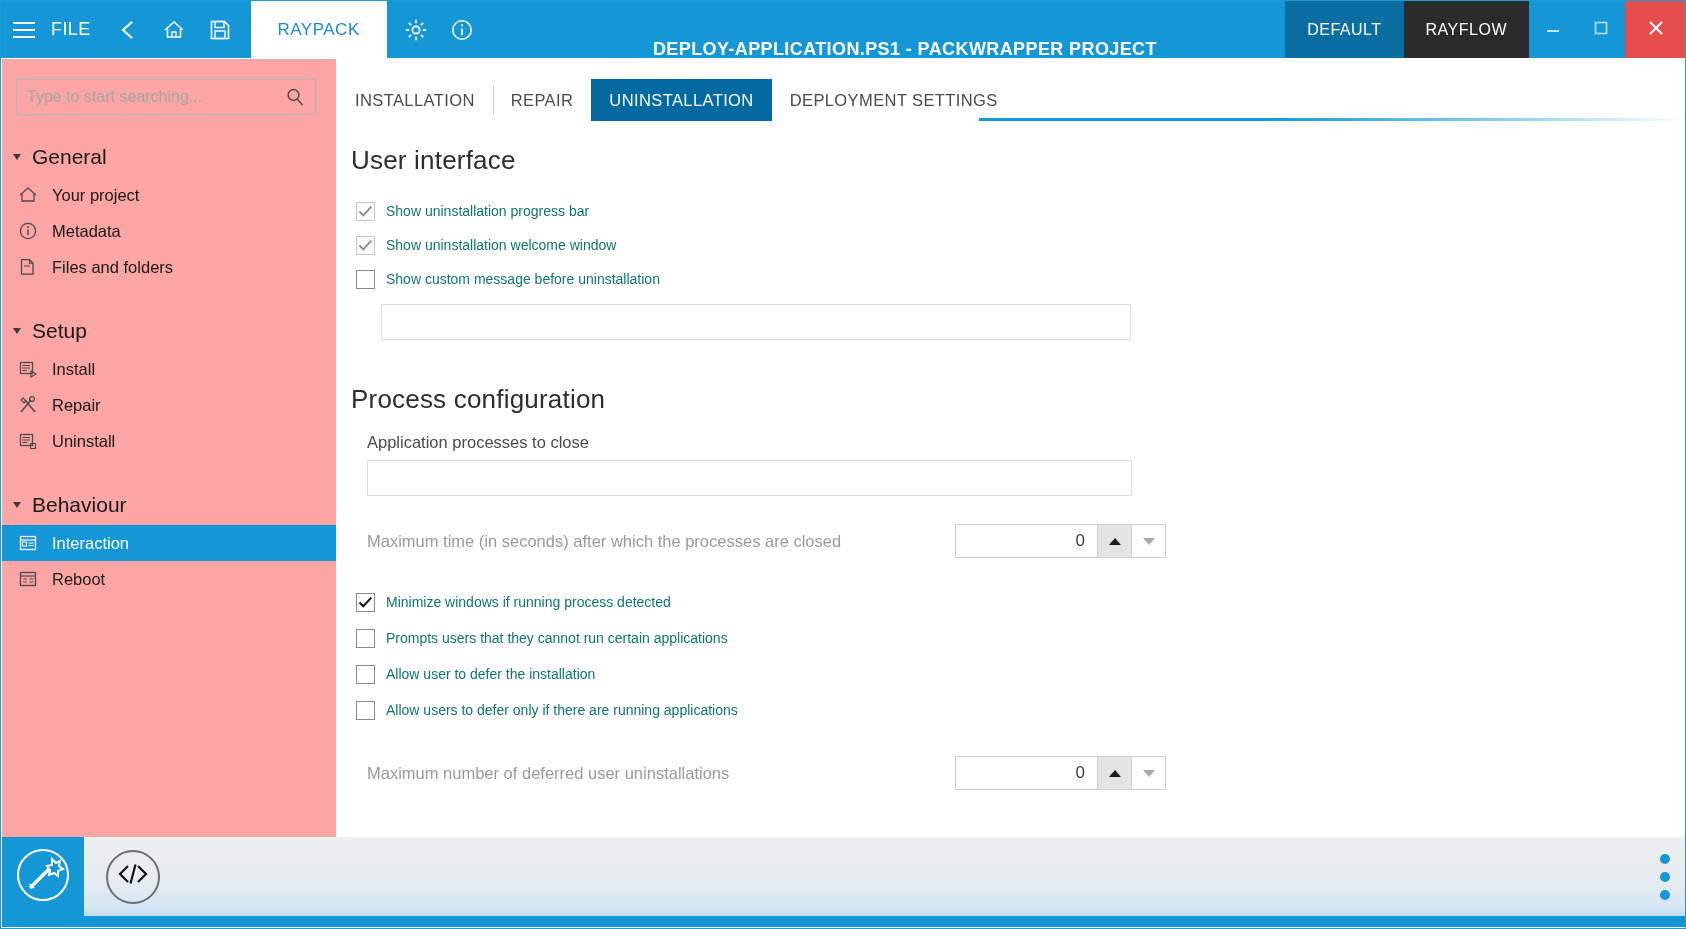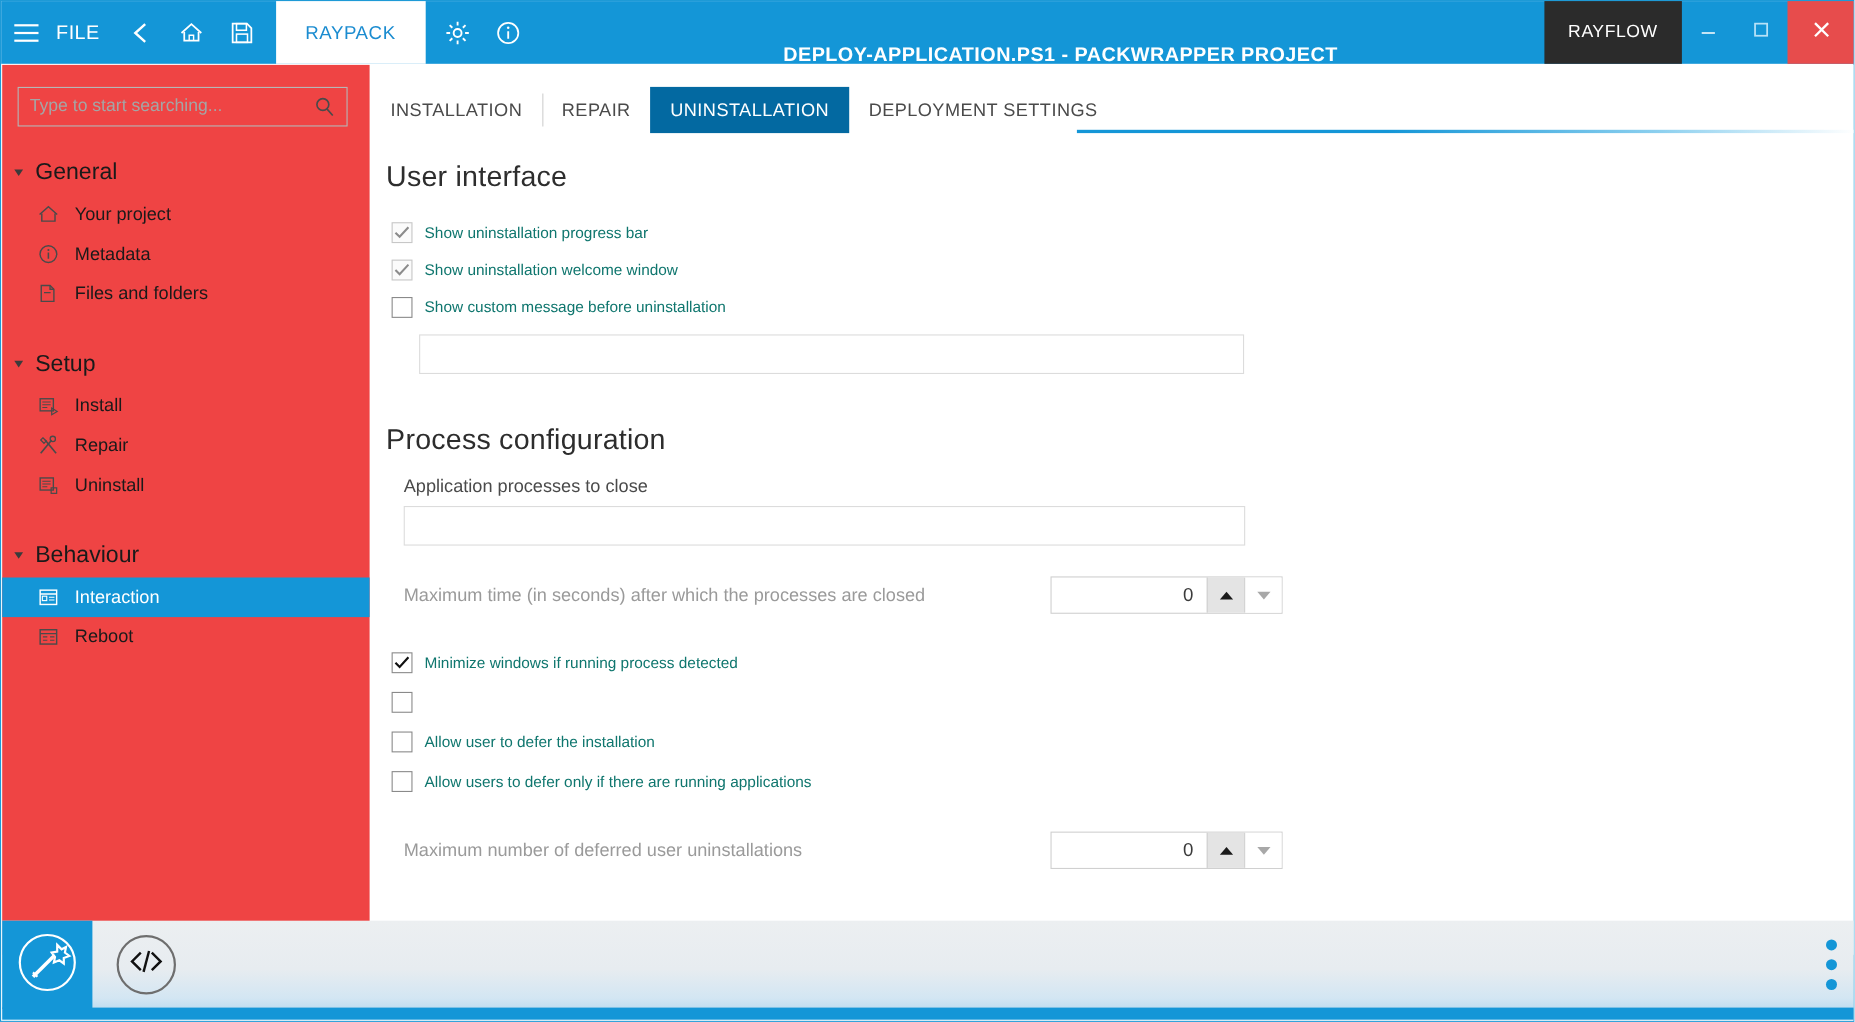--- a/index.html
+++ b/index.html
@@ -86,21 +86,21 @@
     display: flex; align-items: center; justify-content: center;
     color: #ffffff;
   }
   .winbtn-close { background: #e74c4c; width: 62px; }
 
   
   .sidebar {
     position: absolute;
     top: 58px; left: 1px;
     width: 334px; height: 809px;
-    background: #ef4444;
+    background: #fca5a5;
   }
   .search-wrap {
     margin: 20px 20px 0 14px;
     height: 36px;
     border: 1px solid #b6b6b6;
     display: flex; align-items: center;
     position: relative;
   }
   .search-input {
     border: 0; outline: none;
@@ -124,21 +124,21 @@
   }
   .nav-caret {
     width: 16px; margin-right: 6px;
     display: flex; align-items: center; justify-content: center;
     color: #333;
   }
   .nav-caret svg { display:block; }
   .nav-item {
     display: flex; align-items: center;
     height: 36px;
-    padding-left: 32px;
+    padding-left: 16px;
     font-size: 16.5px;
     color: #1a1a1a;
     cursor: default;
   }
   .nav-item .ni-icon {
     width: 26px; margin-right: 8px;
     display: flex; align-items: center; justify-content: flex-start;
     color: #4a4a4a;
   }
   .nav-item.selected {
@@ -396,20 +396,21 @@
             <circle cx="12" cy="7.3" r="1.15" fill="#fff"></circle>
             <line x1="12" y1="10.4" x2="12" y2="17.2" stroke="#fff" stroke-width="1.7"></line>
           </svg>
         </span>
       </div>
     </div>
 
     <div class="tb-title">DEPLOY-APPLICATION.PS1 - PACKWRAPPER PROJECT</div>
 
     <div class="tb-right">
+      <div class="profile-btn profile-default">DEFAULT</div>
       <div class="profile-btn profile-rayflow">RAYFLOW</div>
       <div class="wincontrols">
         <div class="winbtn">
           <span>
             <svg width="16" height="10" viewBox="0 0 16 10">
                 <line x1="2" y1="6" x2="14" y2="6" stroke="#fff" stroke-width="1.5"></line>
               </svg>
           </span>
         </div>
         <div class="winbtn">
@@ -643,20 +644,21 @@
               <polyline points="1.5,6.5 5.3,10.3 13.3,1.6" fill="none" stroke="#111111" stroke-width="2"></polyline>
             </svg>
           </span>
           <span class="cb-label">Minimize windows if running process detected</span>
         </div>
 
         <div class="cb-row">
           <span class="cbox">
             
           </span>
+          <span class="cb-label">Prompts users that they cannot run certain applications</span>
         </div>
 
         <div class="cb-row">
           <span class="cbox">
             
           </span>
           <span class="cb-label">Allow user to defer the installation</span>
         </div>
 
         <div class="cb-row">

